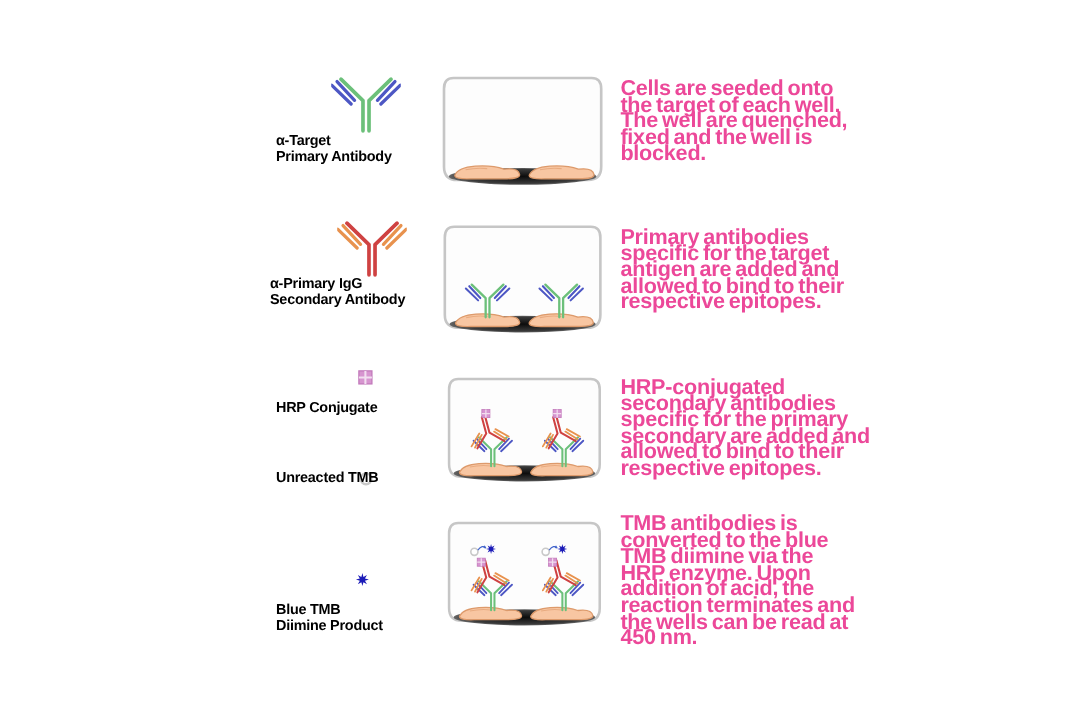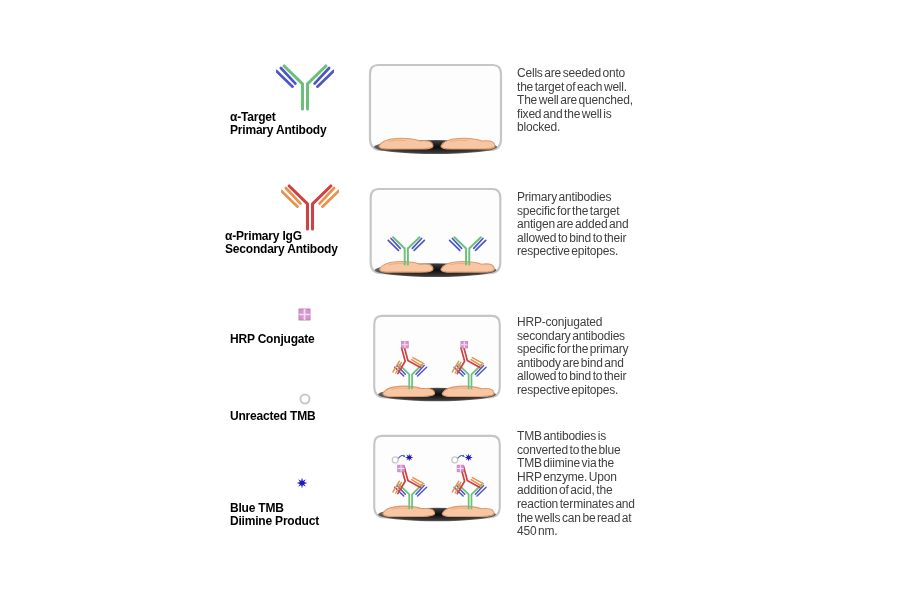--- a/index.html
+++ b/index.html
@@ -6,22 +6,22 @@
   .canvas{
     position:relative;width:900px;height:594px;background:#ffffff;
     font-family:"Liberation Sans",sans-serif;overflow:hidden;color:#000;
   }
   .abs{position:absolute;}
   .legend-label{
     position:absolute;font-weight:bold;font-size:12px;
     line-height:13px;letter-spacing:-0.2px;color:#000;
   }
   .desc{
-    position:absolute;font-weight:normal;font-size:12px;line-height:13.6px;
-    letter-spacing:-0.2px;word-spacing:-1.5px;color:#404040;
+    position:absolute;font-weight:bold;font-size:18px;line-height:13.6px;
+    letter-spacing:-0.2px;word-spacing:-1.5px;color:#ec4899;
   }
   svg{display:block;}
 </style>
 </head>
 <body>
 
 <div class="canvas">
 
   <svg width="0" height="0" style="position:absolute" aria-hidden="true">
     <defs>
@@ -123,41 +123,41 @@
   <svg class="abs" style="left:298px;top:308px" width="13" height="13" viewBox="-6.5 -6.5 13 13">
     <use href="#hrp-tag" transform="scale(1.55)"></use>
   </svg>
   <div class="legend-label" style="left:230px;top:333px;width:150px">
     <div>HRP Conjugate</div>
   </div>
 
   <svg class="abs" style="left:299px;top:393px" width="12" height="12" viewBox="-6 -6 12 12">
     <use href="#tmb-dot" transform="scale(1.45)"></use>
   </svg>
-  <div class="legend-label" style="left:230px;top:410px;width:150px">
+  <div class="legend-label" style="left:230px;top:392px;width:150px">
     <div>Unreacted TMB</div>
   </div>
 
   <svg class="abs" style="left:371px;top:314px" width="132" height="92" viewBox="0 0 135 96">
     <use href="#well-shell"></use>
     <use href="#cell-blob" transform="translate(38,80)"></use>
     <use href="#cell-blob" transform="translate(100,80)"></use>
     <use href="#ab-primary" transform="translate(40,62) scale(1.05)"></use>
     <use href="#ab-secondary" transform="translate(36,50) rotate(165) scale(1.05)"></use>
     <use href="#hrp-tag" transform="translate(34,32)"></use>
     <use href="#ab-primary" transform="translate(102,62) scale(1.05)"></use>
     <use href="#ab-secondary" transform="translate(98,50) rotate(165) scale(1.05)"></use>
     <use href="#hrp-tag" transform="translate(96,32)"></use>
   </svg>
 
   <div class="desc" style="left:517px;top:316px">
     <div>HRP-conjugated</div>
     <div>secondary antibodies</div>
     <div>specific for the primary</div>
-    <div>antibody are bind and</div>
+    <div>secondary are added and</div>
     <div>allowed to bind to their</div>
     <div>respective epitopes.</div>
   </div>
 
   <svg class="abs" style="left:296px;top:477px" width="12" height="12" viewBox="-6 -6 12 12">
     <use href="#blue-star" transform="scale(1.2)"></use>
   </svg>
   <div class="legend-label" style="left:230px;top:502px;width:150px">
     <div>Blue TMB</div>
     <div>Diimine Product</div>

